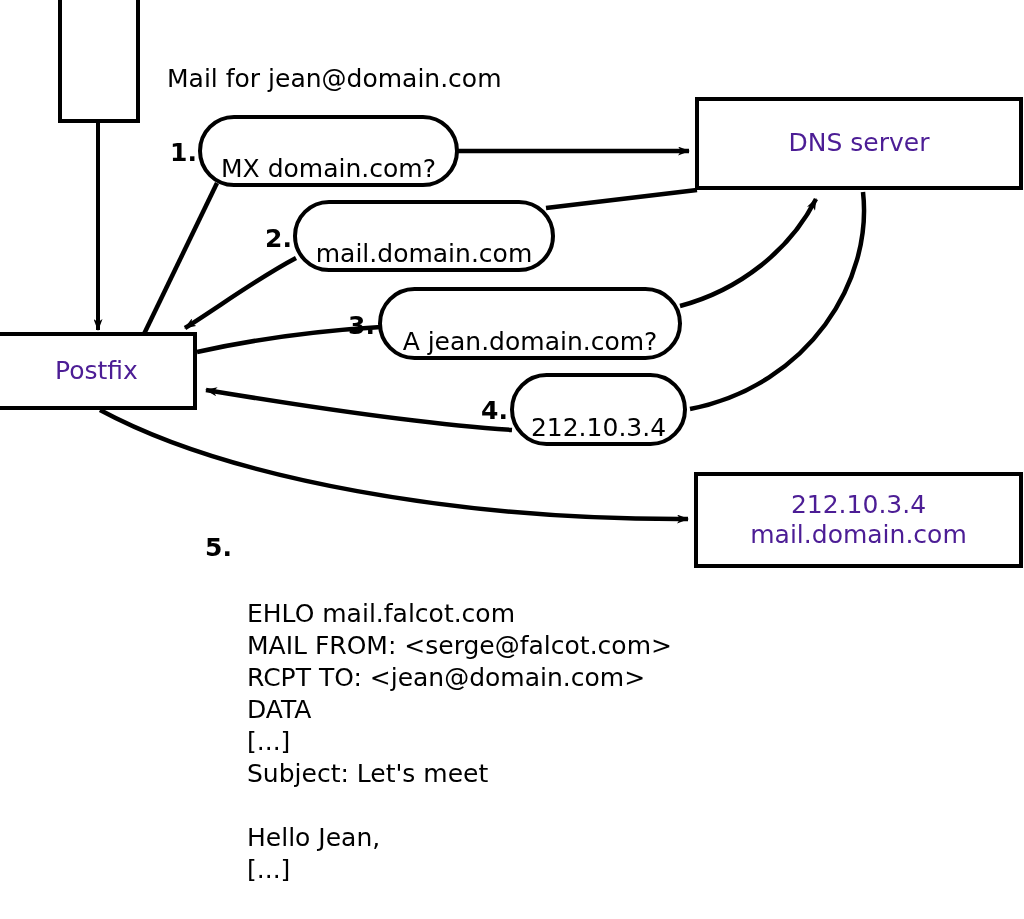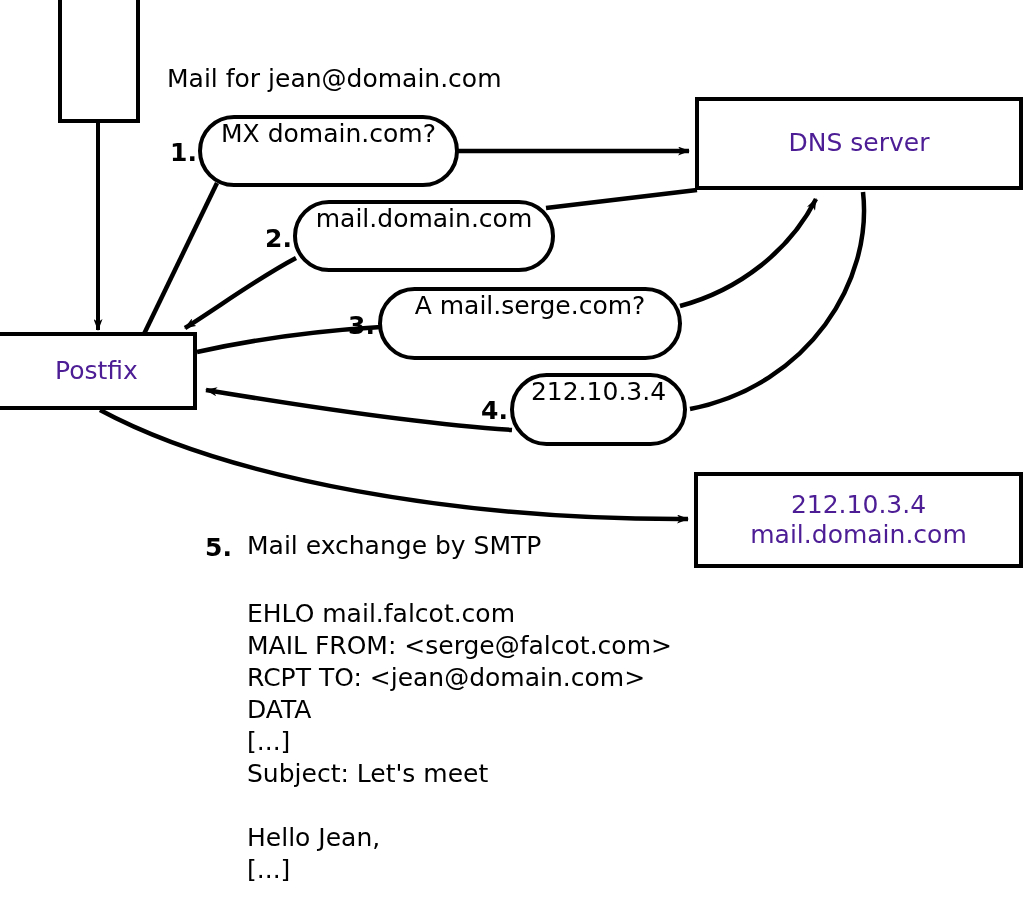--- a/index.html
+++ b/index.html
@@ -50,21 +50,21 @@
   .node-label { line-height: 1.22; }
 
   
   .bubble {
     position: absolute;
     box-sizing: border-box;
     border: 4px solid #000000;
     background: #ffffff;
     border-radius: 999px;
     display: flex;
-    align-items: flex-start;
+    align-items: flex-end;
     justify-content: center;
     font-size: 25px;
     color: #000;
   }
   #bubble-1 { left: 198px; top: 115px; width: 261px; height: 72px; }
   #bubble-2 { left: 293px; top: 200px; width: 262px; height: 72px; }
   #bubble-3 { left: 378px; top: 287px; width: 304px; height: 73px; }
   #bubble-4 { left: 510px; top: 373px; width: 177px; height: 73px; }
 
   
@@ -150,31 +150,30 @@
     <span class="node-label">mail.domain.com</span>
   </div>
 
   <div class="bubble" id="bubble-1">
     <span>MX domain.com?</span>
   </div>
   <div class="bubble" id="bubble-2">
     <span>mail.domain.com</span>
   </div>
   <div class="bubble" id="bubble-3">
-    <span>A mail.serge.com?</span>
+    <span>A jean.domain.com?</span>
   </div>
   <div class="bubble" id="bubble-4">
     <span>212.10.3.4</span>
   </div>
 
   <span class="step-num" id="step-1">1.</span>
   <span class="step-num" id="step-2">2.</span>
   <span class="step-num" id="step-3">3.</span>
   <span class="step-num" id="step-4">4.</span>
   <span class="step-num" id="step-5">5.</span>
 
   <span class="txt" id="title-text">Mail for jean@domain.com</span>
 
-  <span class="txt" id="step5-label">Mail exchange by SMTP</span>
 
   <div id="smtp-transcript"><span class="line">EHLO mail.falcot.com</span><span class="line">MAIL FROM: &lt;serge@falcot.com&gt;</span><span class="line">RCPT TO: &lt;jean@domain.com&gt;</span><span class="line">DATA</span><span class="line">[...]</span><span class="line">Subject: Let's meet</span><span class="line"></span><span class="line">Hello Jean,</span><span class="line">[...]</span><span class="line"></span><span class="line">.</span></div>
 
 </div>
 
 </body></html>

